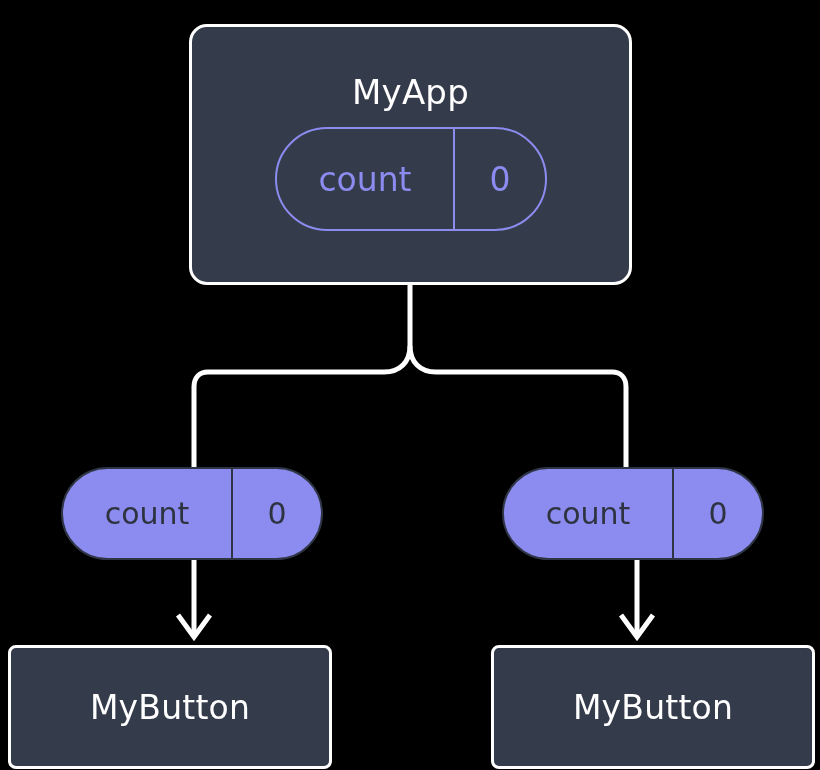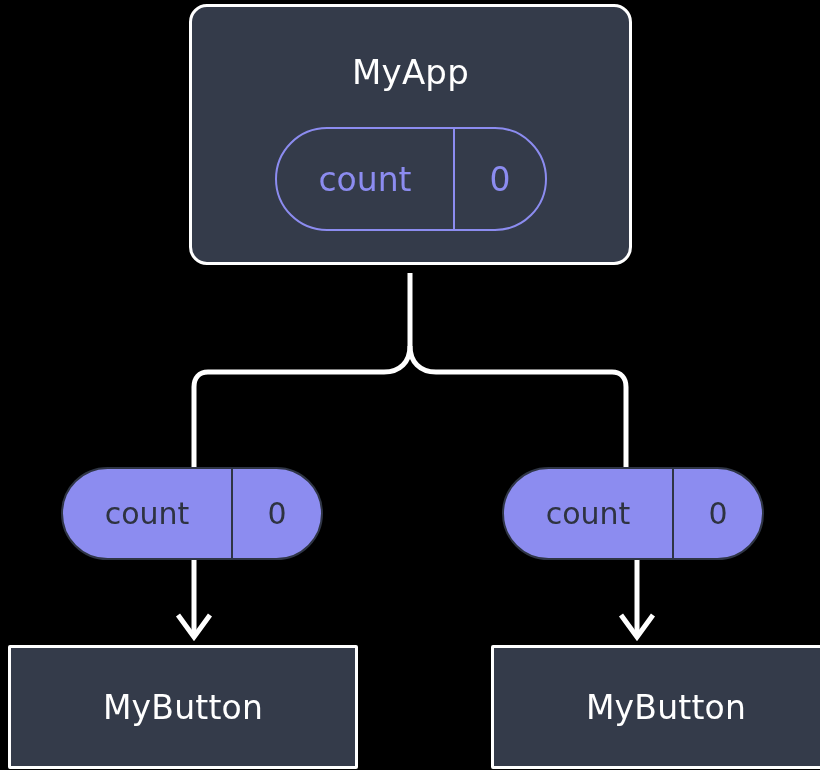--- a/index.html
+++ b/index.html
@@ -41,34 +41,34 @@
     font-size: 34px;
     font-weight: 400;
     letter-spacing: 0.2px;
     line-height: 1;
     white-space: nowrap;
   }
 
   
   #root-box {
     left: 189px;
-    top: 4px;
+    top: 24px;
     width: 443px;
     height: 261px;
     border-radius: 18px;
     justify-content: flex-start;
     padding-top: 48px;
   }
 
   
   .leaf-box {
-    width: 350px;
+    width: 324px;
     height: 124px;
     justify-content: center;
-    border-radius: 2px;
+    border-radius: 8px;
   }
   #leaf-box-left  { left: 8px;   top: 645px; }
   #leaf-box-right { left: 491px; top: 645px; }
   .leaf-title { font-size: 33px; }
 
   
   .pill {
     position: absolute;
     box-sizing: border-box;
     display: flex;

